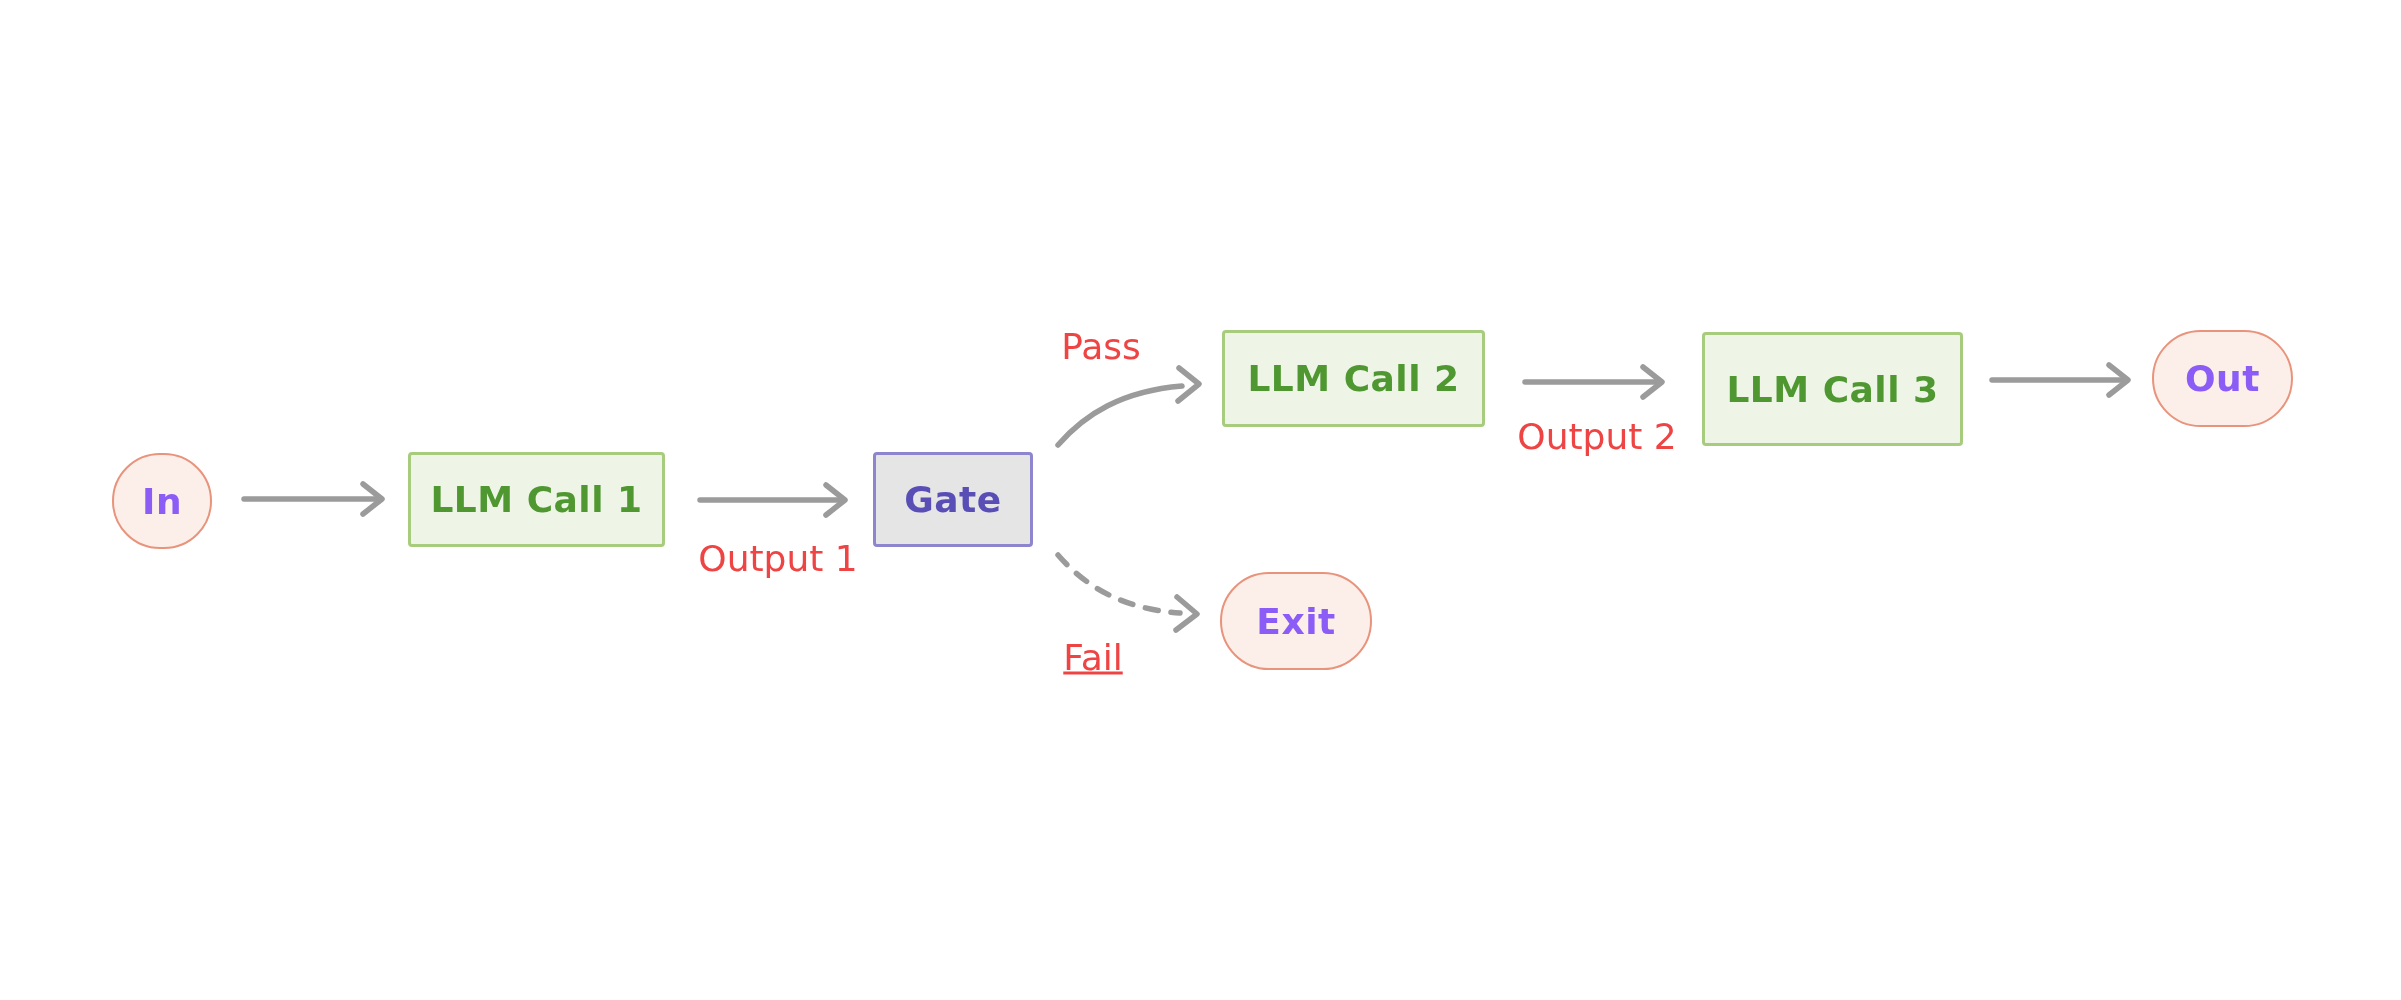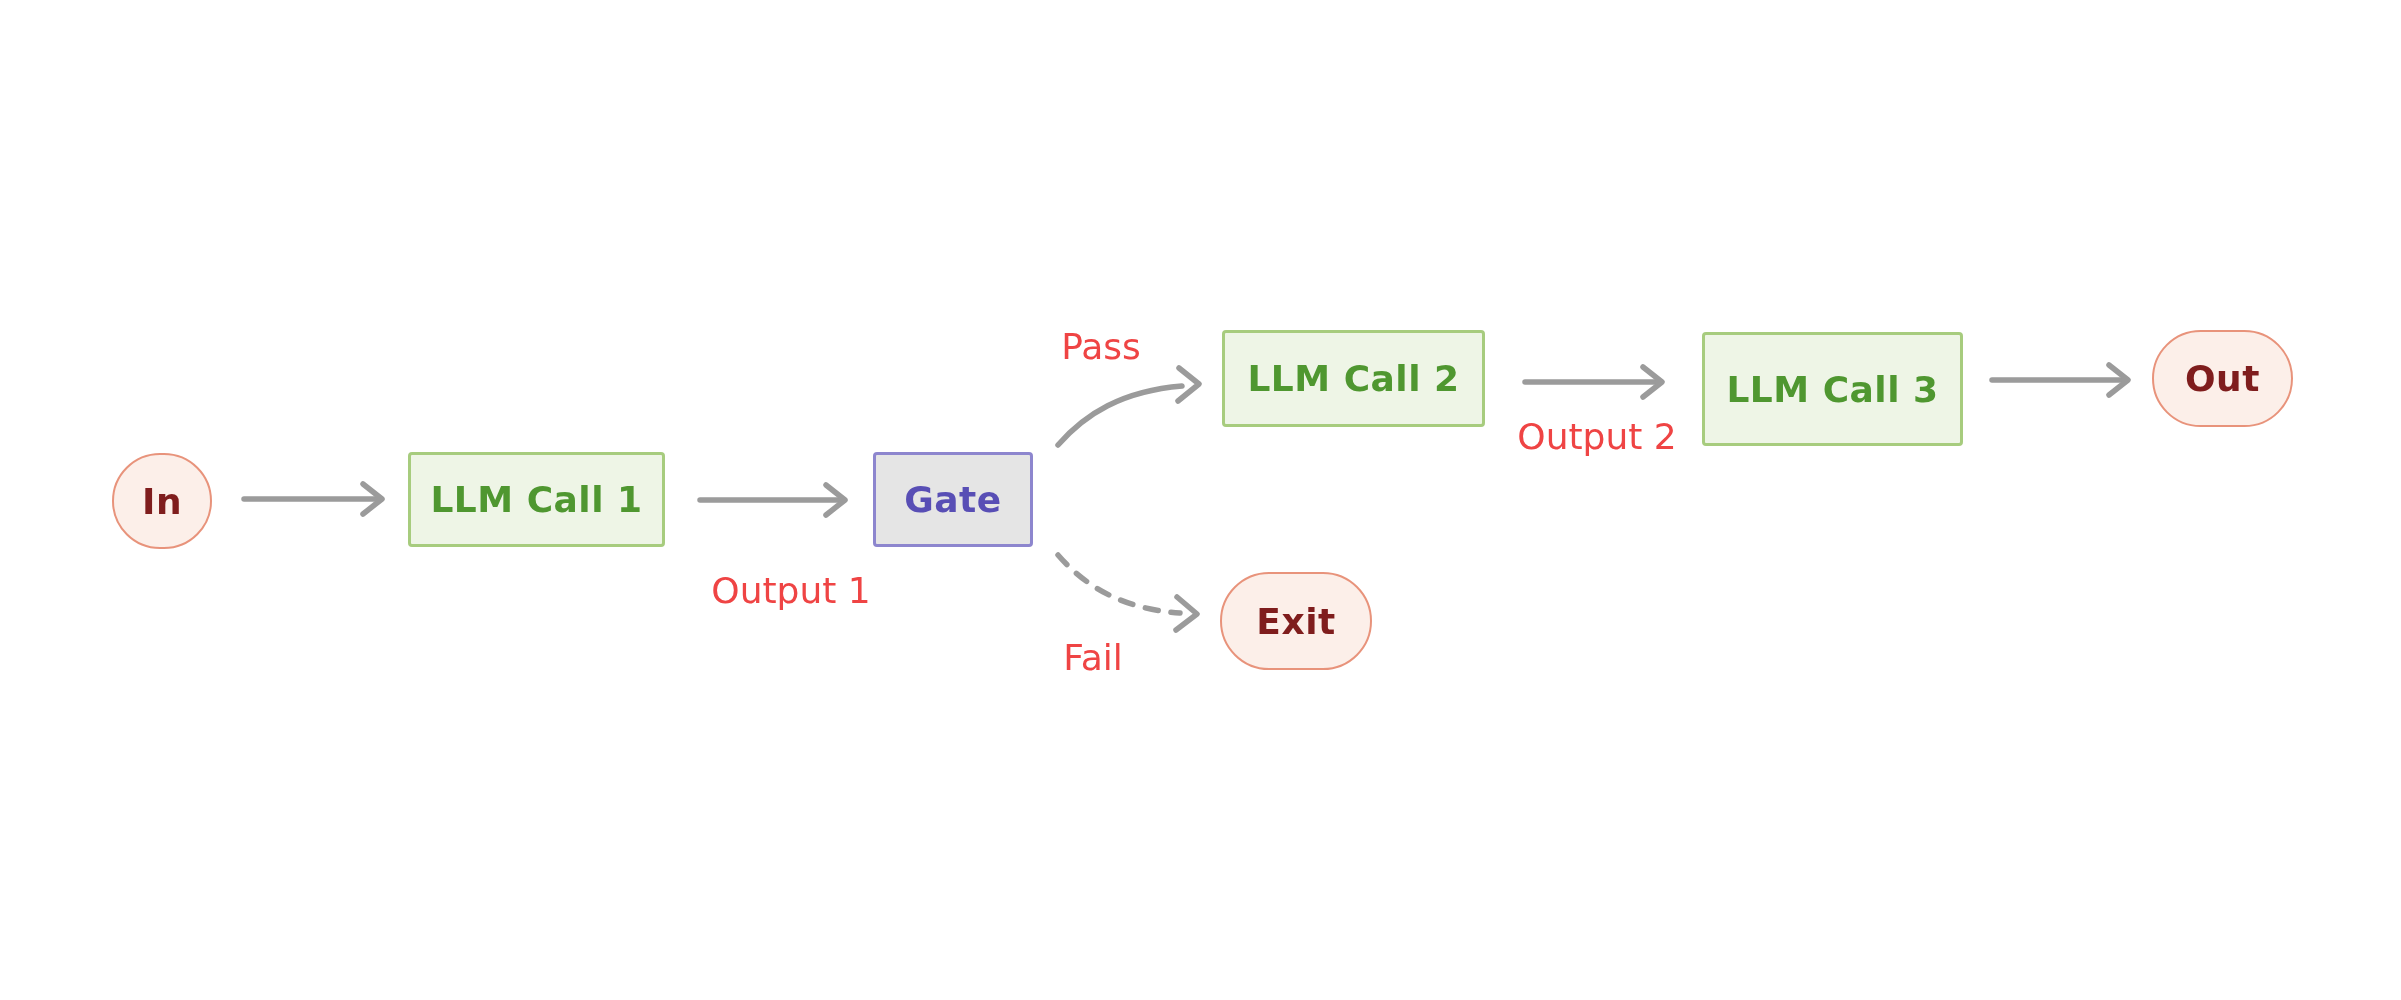--- a/index.html
+++ b/index.html
@@ -41,21 +41,21 @@
   }
   .node.decision {
     background: #e5e5e5;
     border: 3px solid #8d86ce;
     color: #584eb5;
     border-radius: 4px;
   }
   .node.terminal {
     background: #fcefe9;
     border: 2.5px solid #e8937b;
-    color: #7f1d1d;
+    color: #8b5cf6;
     border-radius: 49px;
   }
   .edge-label {
     position: absolute;
     transform: translate(-50%, -50%);
     font-size: 36px;
     color: #ef4444;
     white-space: nowrap;
   }
 </style>
@@ -106,21 +106,21 @@
   <div class="node decision" style="left:873px; top:452px; width:160px; height:95px;">Gate</div>
 
   <div class="node process" style="left:1222px; top:330px; width:263px; height:97px;">LLM Call 2</div>
 
   <div class="node process" style="left:1702px; top:332px; width:261px; height:114px;">LLM Call 3</div>
 
   <div class="node terminal" style="left:2152px; top:330px; width:141px; height:97px;">Out</div>
 
   <div class="node terminal" style="left:1220px; top:572px; width:152px; height:98px;">Exit</div>
 
-  <div class="edge-label" style="left:778px; top:590px;margin-left:13px;">Output 1</div>
+  <div class="edge-label" style="left:778px; top:558px;">Output 1</div>
 
   <div class="edge-label" style="left:1101px; top:346px;">Pass</div>
 
-  <div class="edge-label" style="left:1093px; top:657px;">Fail</div>
+  <div class="edge-label" style="left:1093px; top:657px;text-decoration:underline;">Fail</div>
 
   <div class="edge-label" style="left:1597px; top:436px;">Output 2</div>
 
 </div>
 
 </body></html>

